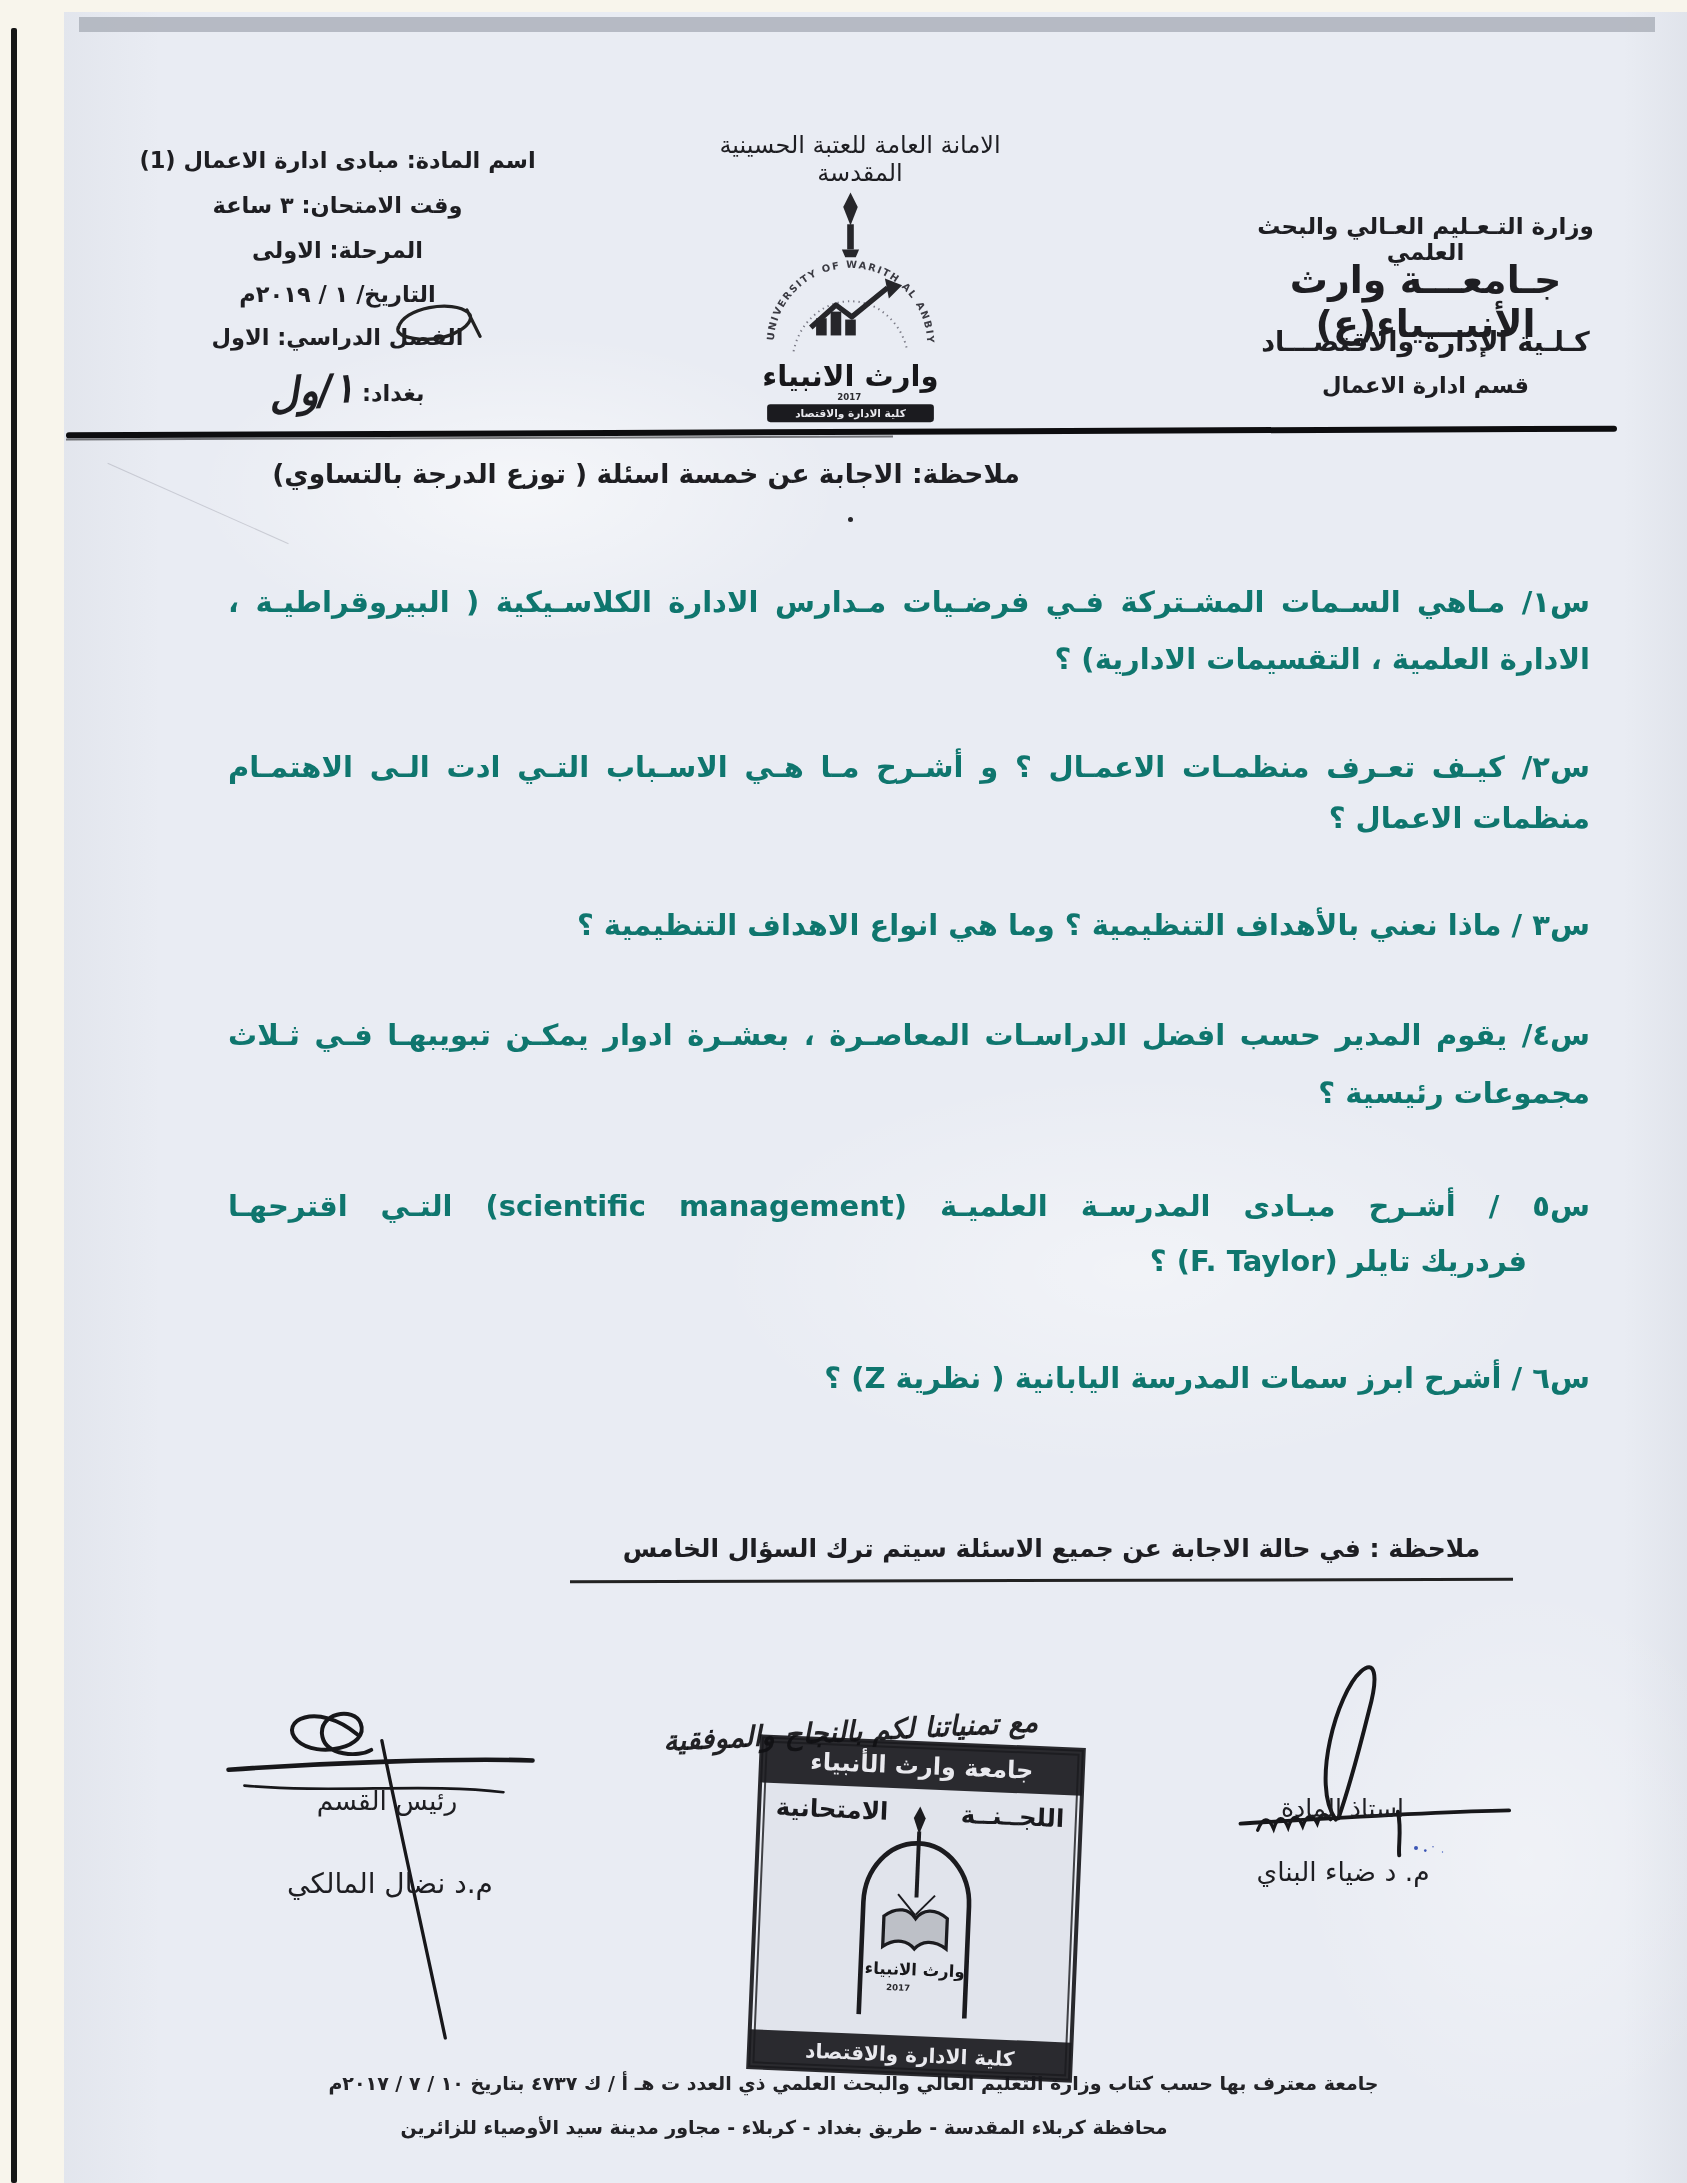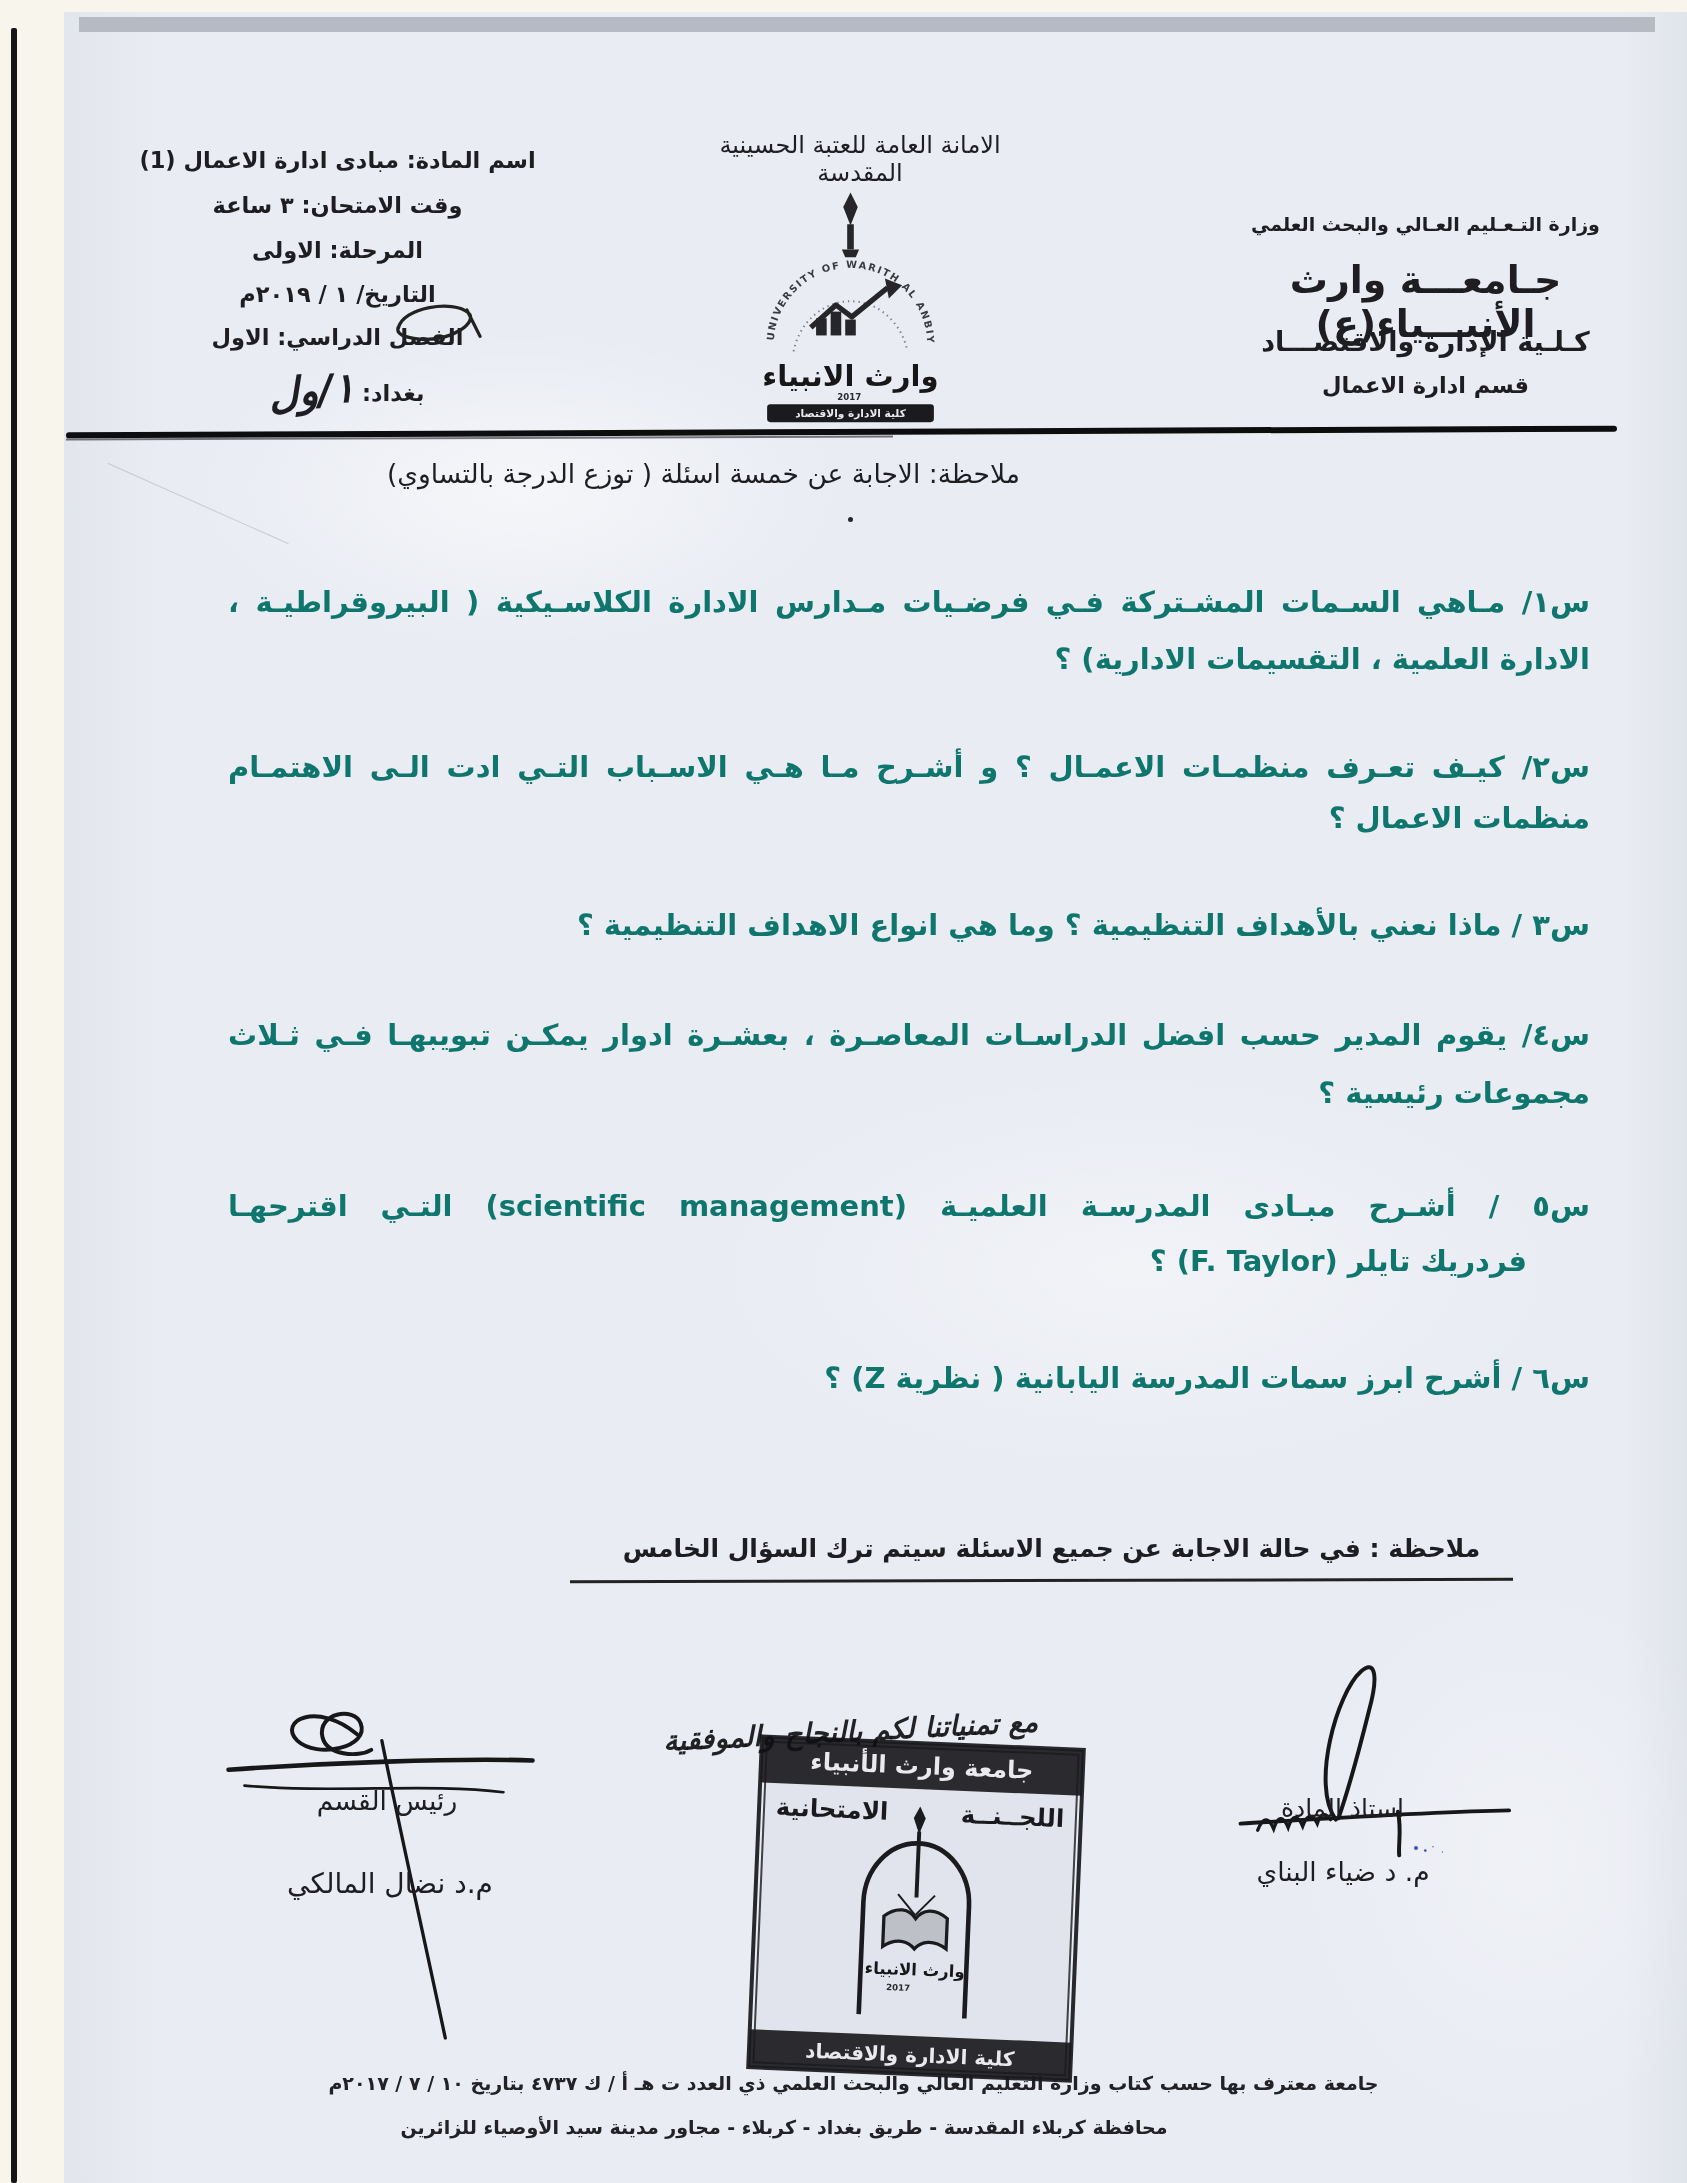--- a/index.html
+++ b/index.html
@@ -25,21 +25,21 @@
   .scratch{left:99px;top:503px;width:198px;height:1.3px;background:rgba(120,120,132,.28);transform:rotate(24deg);}
   
   .hdr-left-line{left:106px;width:463px;text-align:center;font-size:22.5px;font-weight:700;direction:rtl;}
   .hdr-right-line{left:1217px;width:417px;text-align:center;font-weight:700;direction:rtl;}
   .center-title{left:675px;top:131px;width:370px;text-align:center;font-size:24px;font-weight:400;direction:rtl;}
   .round-hand{display:inline-block;font-size:41px;font-style:italic;font-weight:700;transform:rotate(-5deg) translateY(4px);margin-left:17px;letter-spacing:2.6px;}
   
   .divider{left:66px;top:429px;width:1551px;height:6px;background:#0d0d0f;border-radius:3.3px;transform:rotate(-0.25deg);}
   .divider2{left:66px;top:437px;width:827px;height:2px;background:rgba(12,12,14,.55);transform:rotate(-0.2deg);}
   
-  .note-top{right:667px;top:458px;white-space:nowrap;font-size:26.5px;font-weight:400;direction:rtl;}
+  .note-top{right:667px;top:458px;white-space:nowrap;font-size:26.5px;font-weight:700;direction:rtl;}
   .dot{left:848px;top:517px;width:5.3px;height:5.3px;border-radius:50%;background:#26262a;}
   .q{left:228px;width:1362px;font-size:29px;font-weight:700;direction:rtl;color:#0f766e;height:54px;}
   .jline{text-align:justify;text-align-last:justify;}
   .rline{text-align:right;}
   .note-bottom{left:595px;top:1534px;width:913px;text-align:center;font-size:25px;font-weight:700;direction:rtl;}
   .note-underline{left:570px;top:1579px;width:943px;height:3.3px;background:#222;transform:rotate(-0.15deg);}
   
   .sig-label{text-align:center;font-weight:400;direction:rtl;}
   .blue-dots{left:1414px;top:1846px;width:4px;height:4px;border-radius:50%;background:#3b55b5;
     box-shadow:9.3px 2.6px 0 -0.7px #3b55b5, 17px -1.3px 0 -1.3px #3b55b5, 26.5px 4px 0 -1.3px #4a63c2;}
@@ -104,21 +104,21 @@
     <polyline points="110,212 148,178 172,196 226,152" fill="none" stroke="#26262a" stroke-width="8" stroke-linejoin="round"></polyline>
     <polygon points="222,138 248,148 228,168" fill="#26262a"></polygon>
   </g>
   <text x="170" y="300" font-size="44" font-weight="700" text-anchor="middle" fill="#17171a">وارث الانبياء</text>
   <text x="150" y="322" font-size="13" font-weight="700" fill="#2c2c30">2017</text>
   <rect x="44" y="328" width="252" height="27" rx="5" fill="#1b1b1f"></rect>
   <text x="170" y="348" font-size="16" font-weight="700" text-anchor="middle" fill="#e9e9ee">كلية الادارة والاقتصاد</text>
 </svg>
 
 <div>
-  <div class="abs hdr-right-line" style="top:213px;font-size:19px">وزارة التـعـليم العـالي والبحث العلمي</div>
+  <div class="abs hdr-right-line" style="top:213px;font-size:23px">وزارة التـعـليم العـالي والبحث العلمي</div>
   <div class="abs hdr-right-line" style="top:258px;font-size:38px">جـامعـــة وارث الأنبـــياء(ع)</div>
   <div class="abs hdr-right-line" style="top:326px;font-size:27px">كـلـية الإدارة والاقتصـــاد</div>
   <div class="abs hdr-right-line" style="top:372px;font-size:22.5px">قسم  ادارة الاعمال</div>
 </div>
 
 <div class="abs divider"></div>
 <div class="abs divider2"></div>
 
 <div class="abs note-top">ملاحظة: الاجابة عن خمسة اسئلة ( توزع الدرجة بالتساوي)</div>
 <div class="abs dot"></div>

